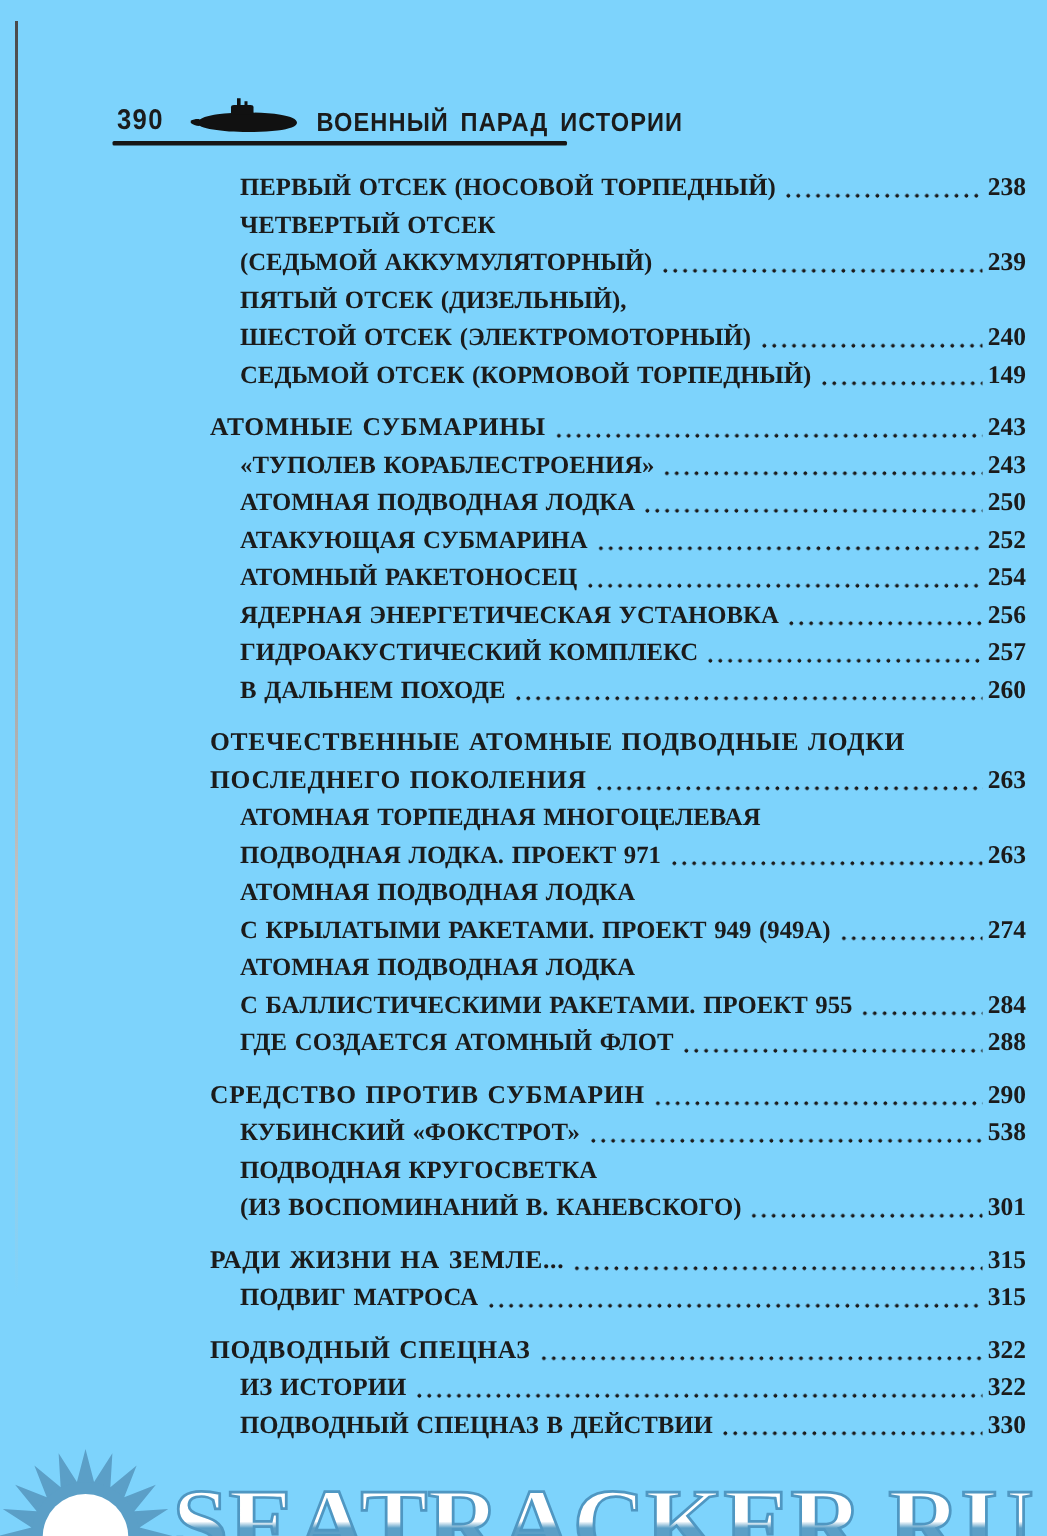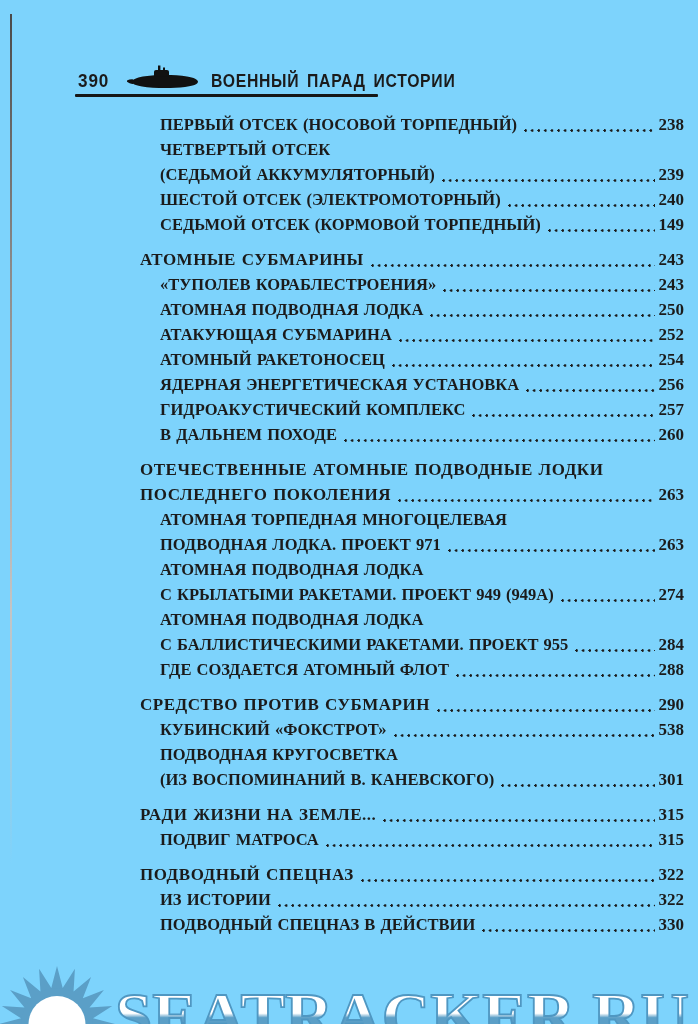--- a/index.html
+++ b/index.html
@@ -96,20 +96,23 @@
           <span class="leader"></span>
           <span class="pg">238</span>
         </div>
         <div class="entry lvl1">
           <span class="t">ЧЕТВЕРТЫЙ ОТСЕК</span>
         </div>
         <div class="entry lvl1">
           <span class="t">(СЕДЬМОЙ АККУМУЛЯТОРНЫЙ)</span>
           <span class="leader"></span>
           <span class="pg">239</span>
+        </div>
+        <div class="entry lvl1">
+          <span class="t">ПЯТЫЙ ОТСЕК (ДИЗЕЛЬНЫЙ),</span>
         </div>
         <div class="entry lvl1">
           <span class="t">ШЕСТОЙ ОТСЕК (ЭЛЕКТРОМОТОРНЫЙ)</span>
           <span class="leader"></span>
           <span class="pg">240</span>
         </div>
         <div class="entry lvl1">
           <span class="t">СЕДЬМОЙ ОТСЕК (КОРМОВОЙ ТОРПЕДНЫЙ)</span>
           <span class="leader"></span>
           <span class="pg">149</span>

